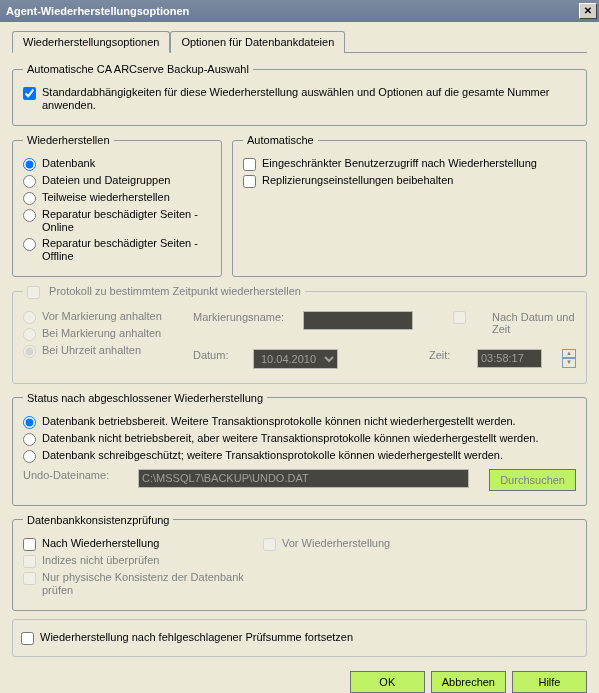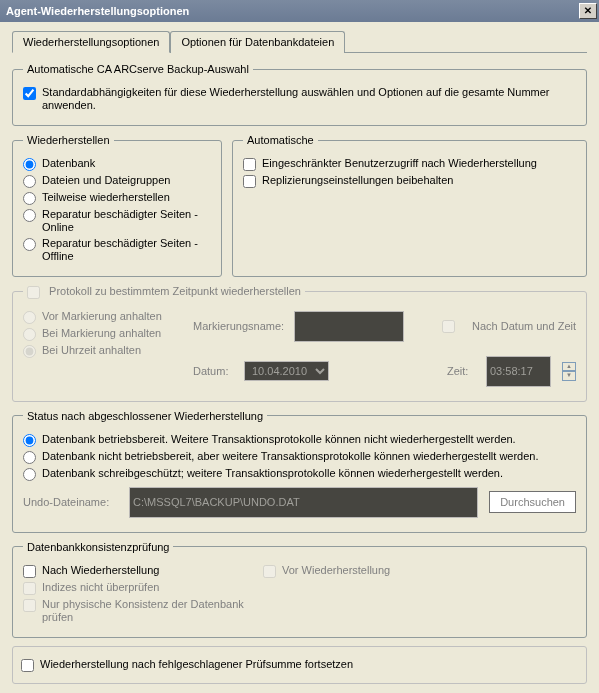--- a/index.html
+++ b/index.html
@@ -86,47 +86,47 @@
     align-items: flex-start;
     margin: 3px 0;
   }
   .chk-row input, .rad-row input { margin-top: 1px; flex-shrink: 0; }
   .chk-row label, .rad-row label { line-height: 13px; }
   .disabled, .disabled * { color: #808080 !important; }
   .disabled input { opacity: 0.7; }
   .textfield {
     border: 1px solid #7F9DB9;
     background: #fff;
-    height: 31px;
+    height: 19px;
     padding: 1px 3px;
     font-family: Tahoma, sans-serif;
     font-size: 11px;
   }
   .textfield[disabled] { background: #000000; color: #808080; border-color:#A7A6AA;}
   .btn {
     height: 22px;
     min-width: 75px;
     border: 1px solid #707070;
-    background: #ffffff;
+    background: #bef264;
     font-family: Tahoma, sans-serif;
     font-size: 11px;
     padding: 0 10px;
     cursor: pointer;
   }
   .btn[disabled] { color: #808080; cursor: default; }
   .button-bar {
     display: flex;
     justify-content: flex-end;
     gap: 6px;
     margin-top: 6px;
     padding-top: 6px;
   }
   .two-col { display:flex; gap:10px; }
   .two-col > fieldset { flex:1; }
-  .inner-row { display:flex; align-items:center; gap:11px; margin:4px 0;}
+  .inner-row { display:flex; align-items:flex-start; gap:20px; margin:4px 0;}
   .spin {
     display:inline-flex; flex-direction:column; width:14px; height:19px;
   }
   .spin div{flex:1;border:1px solid #7F9DB9;background:#ECE9D8;font-size:6px;text-align:center;line-height:7px;}
   select.textfield{height:20px;}
   .light-border-box{
     border:1px solid #C0C0C0;
     border-radius:3px;
     padding:8px;
     margin:0 0 8px 0;

